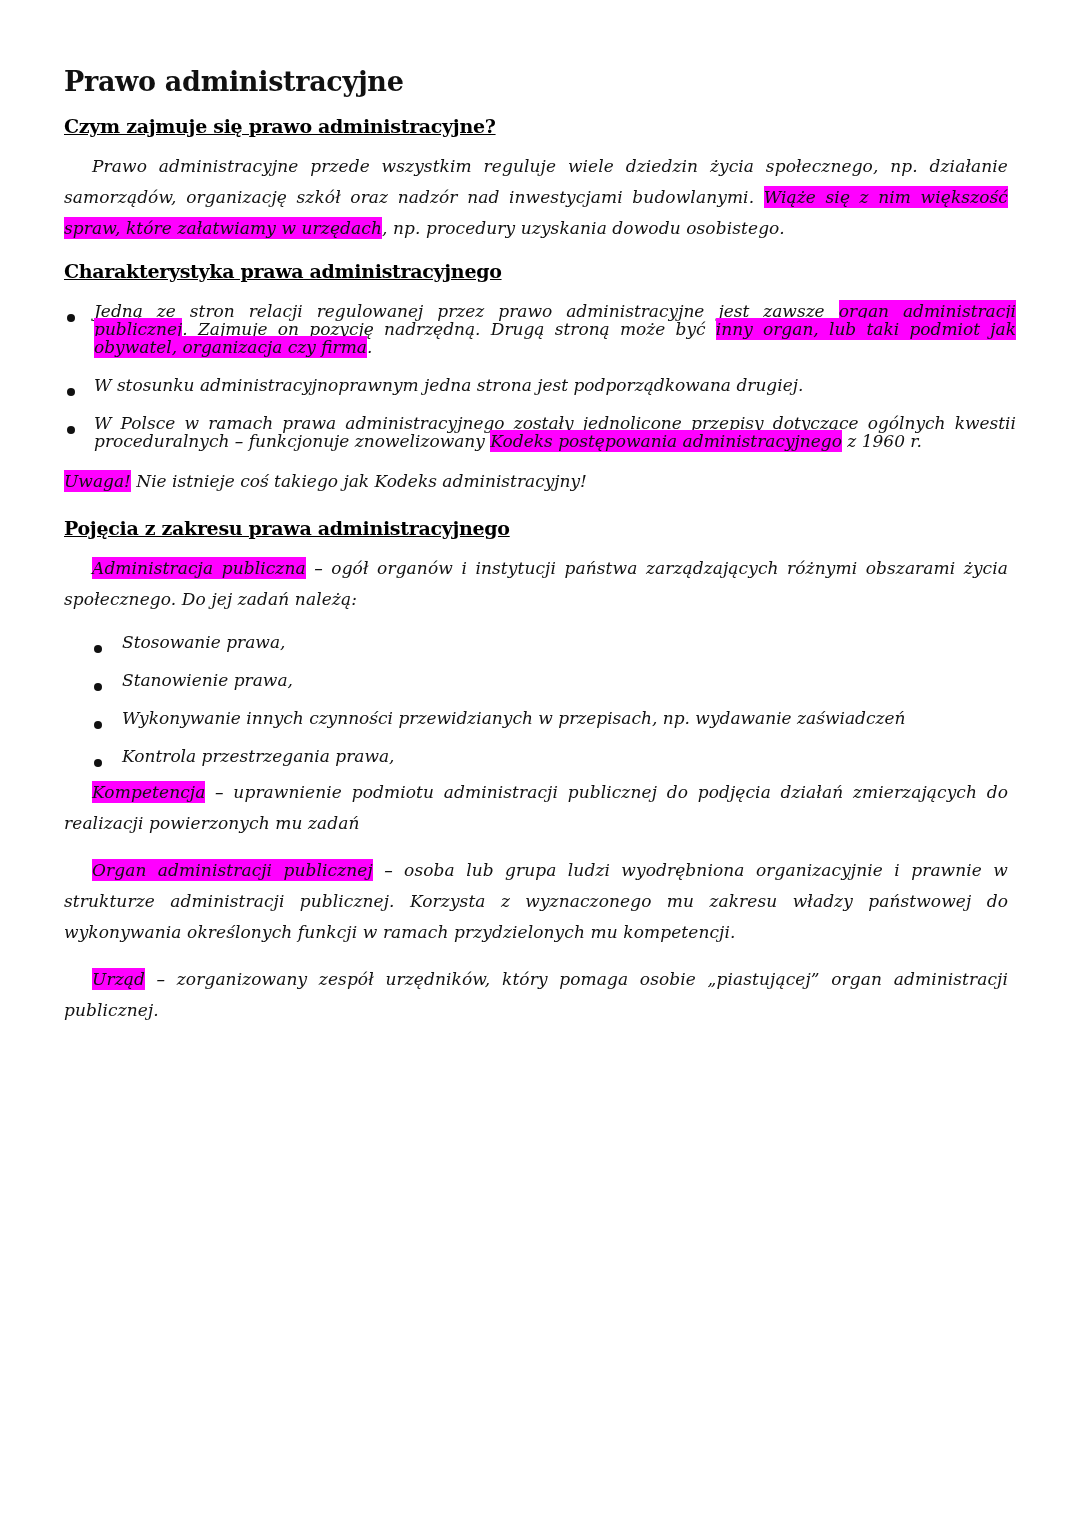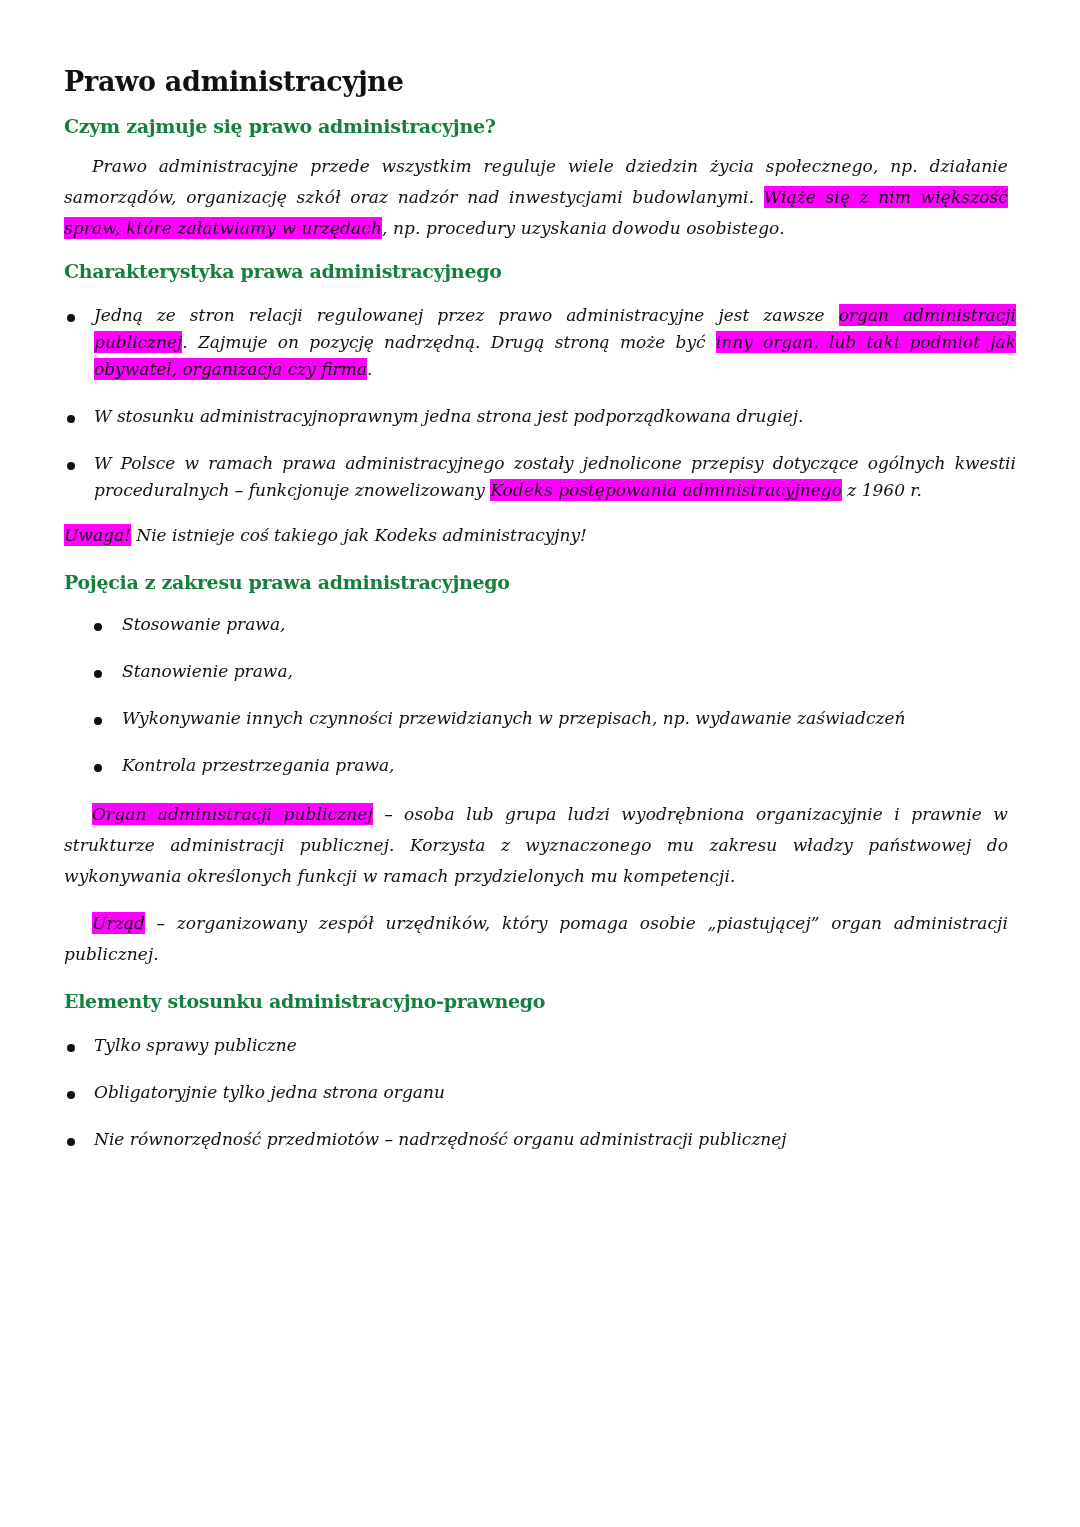--- a/index.html
+++ b/index.html
@@ -28,21 +28,22 @@
     letter-spacing: -0.3px;
     margin: 6px 0 18px 0;
     color: #111;
   }
   .h2 {
     font-family: "DejaVu Serif", serif;
     font-weight: bold;
     font-size: 19px;
     letter-spacing: -0.3px;
     margin: 0 0 14px 0;
-    color: #15803d;
+    color: #000000;
+    text-decoration: underline;
   }
   .p {
     font-family: "DejaVu Serif", serif;
     font-style: italic;
     font-size: 17px;
     line-height: 31px;
     text-align: justify;
     margin: 0 8px 16px 0;
     letter-spacing: 0.1px;
   }
@@ -55,21 +56,21 @@
     list-style: none;
     margin: 0 0 10px 0;
     padding: 0;
   }
   ul.bullets li {
     position: relative;
     padding-left: 30px;
     font-family: "DejaVu Serif", serif;
     font-style: italic;
     font-size: 17px;
-    line-height: 27px;
+    line-height: 18px;
     text-align: justify;
     margin-bottom: 20px;
   }
   ul.bullets li::before {
     content: "";
     position: absolute;
     left: 3px;
     top: 12px;
     width: 8px;
     height: 8px;
@@ -104,32 +105,26 @@
     <ul class="bullets" style="margin-top:20px;">
       <li><span>Jedną ze stron relacji regulowanej przez prawo administracyjne jest zawsze </span><span class="hl">organ administracji publicznej</span><span>. Zajmuje on pozycję nadrzędną. Drugą stroną może być </span><span class="hl">inny organ, lub taki podmiot jak obywatel, organizacja czy firma</span><span>.</span></li>
       <li><span>W stosunku administracyjnoprawnym jedna strona jest podporządkowana drugiej.</span></li>
       <li><span>W Polsce w ramach prawa administracyjnego zostały jednolicone przepisy dotyczące ogólnych kwestii proceduralnych – funkcjonuje znowelizowany </span><span class="hl">Kodeks postępowania administracyjnego</span><span> z 1960 r.</span></li>
     </ul>
     <div class="uwaga-line"><span class="hl">Uwaga!</span><span> Nie istnieje coś takiego jak Kodeks administracyjny!</span></div>
   </section>
 
   <section>
     <div class="h2">Pojęcia z zakresu prawa administracyjnego</div>
+    <p class="p indent"><span class="hl">Administracja publiczna</span><span> – ogół organów i instytucji państwa zarządzających różnymi obszarami życia społecznego. Do jej zadań należą:</span></p>
     <ul class="bullets sub" style="margin-top:18px;">
       <li>Stosowanie prawa,</li>
       <li>Stanowienie prawa,</li>
       <li>Wykonywanie innych czynności przewidzianych w przepisach, np. wydawanie zaświadczeń</li>
       <li>Kontrola przestrzegania prawa,</li>
     </ul>
+    <p class="p indent" style="margin-top:-8px;"><span class="hl">Kompetencja</span><span> – uprawnienie podmiotu administracji publicznej do podjęcia działań zmierzających do realizacji powierzonych mu zadań</span></p>
     <p class="p indent"><span class="hl">Organ administracji publicznej</span><span> – osoba lub grupa ludzi wyodrębniona organizacyjnie i prawnie w strukturze administracji publicznej. Korzysta z wyznaczonego mu zakresu władzy państwowej do wykonywania określonych funkcji w ramach przydzielonych mu kompetencji.</span></p>
     <p class="p indent"><span class="hl">Urząd</span><span> – zorganizowany zespół urzędników, który pomaga osobie „piastującej”  organ administracji publicznej.</span></p>
   </section>
 
-  <section style="margin-top:20px;">
-    <div class="h2">Elementy stosunku administracyjno-prawnego</div>
-    <ul class="bullets" style="margin-top:20px;">
-      <li>Tylko sprawy publiczne</li>
-      <li>Obligatoryjnie tylko jedna strona organu</li>
-      <li>Nie równorzędność przedmiotów – nadrzędność organu administracji publicznej</li>
-    </ul>
-  </section>
 
 </div>
 
 </body></html>

